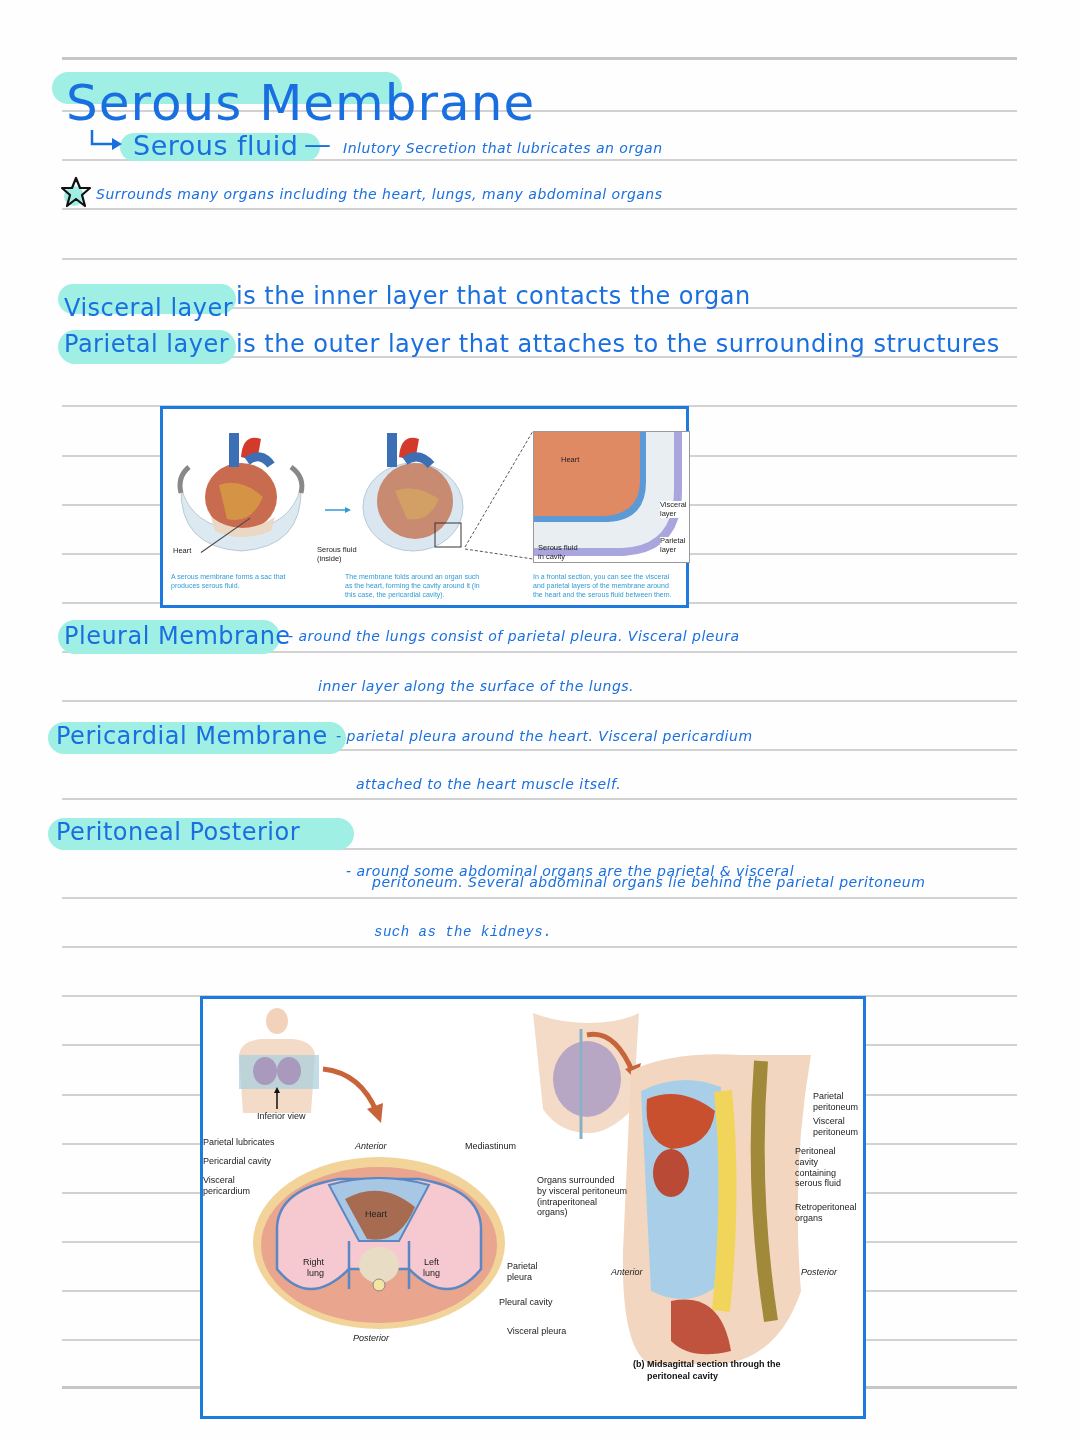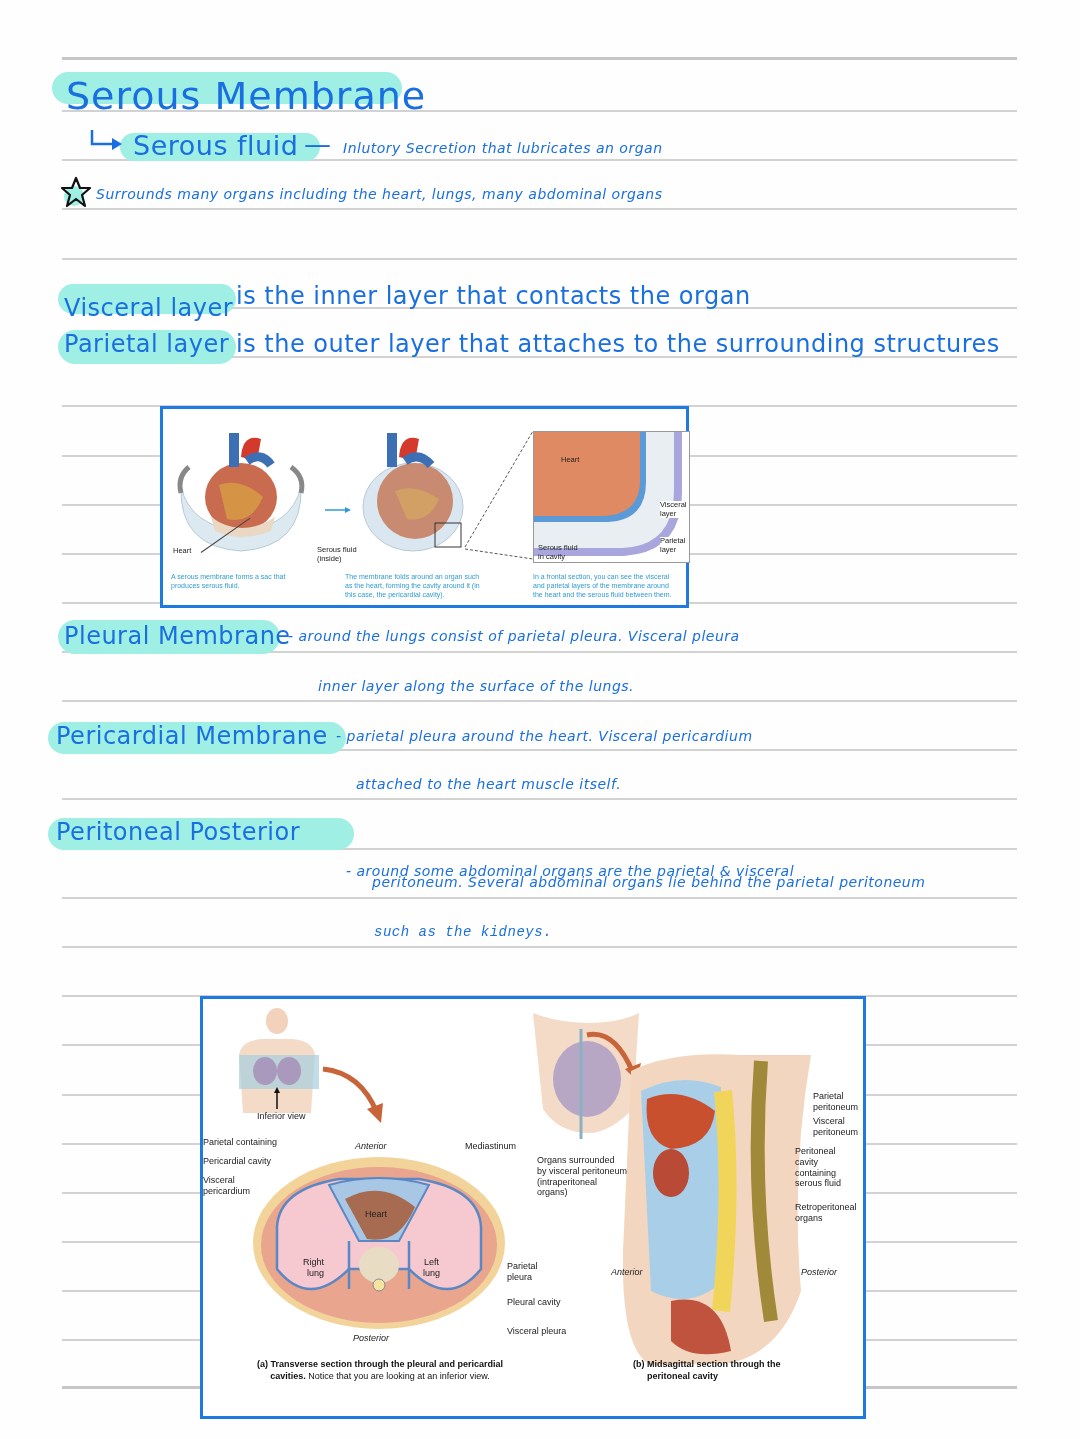--- a/index.html
+++ b/index.html
@@ -1,21 +1,21 @@
 <!DOCTYPE html>
 <html><head>
 <meta charset="utf-8">
 <style>
   html, body { margin:0; padding:0; background:#fefefe; }
   body { width:1080px; height:1439px; position:relative; overflow:hidden; font-family:"Liberation Sans", sans-serif; }
   .rule { position:absolute; left:62px; width:955px; height:2px; background:#d2d2d2; }
   .rule.heavy { height:3px; background:#c6c6c6; }
   .hl { position:absolute; background:#9fefe5; border-radius:18px; }
   .hw { position:absolute; color:#1a6fe0; font-family:"DejaVu Sans", sans-serif; white-space:nowrap; letter-spacing:0.5px; font-style:italic; transform-origin:left bottom; }
-  .title { font-size:38px; font-style:normal; letter-spacing:1px; }
+  .title { font-size:50px; font-style:normal; letter-spacing:1px; }
   .sub { font-size:27px; font-style:normal; }
   .body { font-size:14px; font-weight:300; }
   .term { font-size:24px; font-style:normal; }
   .star { position:absolute; left:60px; top:176px; width:32px; height:32px; }
   .fig { position:absolute; border:3px solid #1f7ae0; background:#fff; box-sizing:border-box; }
   .lbl { position:absolute; font-size:7.5px; color:#222; white-space:nowrap; line-height:1.15; }
   .cap { position:absolute; font-size:7px; color:#2f9bd3; line-height:1.3; }
   .lbl2 { position:absolute; font-size:9px; color:#222; white-space:nowrap; line-height:1.2; }
   .it { font-style:italic; }
   .capb { position:absolute; font-size:9px; color:#111; line-height:1.3; text-align:left; }
@@ -186,21 +186,21 @@
       <path d="M43 88 L46 82 L49 88 Z" fill="#111"></path>
   </svg>
   <div class="lbl2" style="left:54px; top:112px;">Inferior view</div>
   <svg style="position:absolute; left:118px; top:64px;" width="66" height="64">
     <path d="M2 6 Q40 10 56 50" stroke="#c8643a" stroke-width="5" fill="none"></path>
     <path d="M46 46 L60 60 L62 40 Z" fill="#c8643a"></path>
   </svg>
 
   <div class="lbl2 it" style="left:152px; top:142px;">Anterior</div>
   <div class="lbl2" style="left:230px; top:142px;margin-left:32px;">Mediastinum</div>
-  <div class="lbl2" style="left:0px; top:138px;">Parietal containing</div>
+  <div class="lbl2" style="left:0px; top:138px;">Parietal lubricates</div>
   <div class="lbl2" style="left:0px; top:157px;">Pericardial cavity</div>
   <div class="lbl2" style="left:0px; top:176px;">
     <div>Visceral</div>
     <div>pericardium</div>
   </div>
 
   <svg style="position:absolute; left:46px; top:150px;" width="260" height="184">
     <ellipse cx="130" cy="94" rx="126" ry="86" fill="#f2d49a"></ellipse>
     <ellipse cx="130" cy="96" rx="118" ry="78" fill="#e9a58e"></ellipse>
     <path d="M28 78 Q30 40 90 30 L170 30 Q230 40 232 78 L232 120 Q200 160 160 120 L100 120 Q60 160 28 120 Z" fill="#f5c9cf" stroke="#5b87c4" stroke-width="2.5"></path>
@@ -217,46 +217,42 @@
     <div>lung</div>
   </div>
   <div class="lbl2" style="left:220px; top:258px; text-align:center;">
     <div>Left</div>
     <div>lung</div>
   </div>
   <div class="lbl2" style="left:304px; top:262px;">
     <div>Parietal</div>
     <div>pleura</div>
   </div>
-  <div class="lbl2" style="left:304px; top:298px;">Pleural cavity</div>
+  <div class="lbl2" style="left:296px; top:298px;">Pleural cavity</div>
   <div class="lbl2" style="left:304px; top:327px;">Visceral pleura</div>
   <div class="lbl2 it" style="left:150px; top:334px;">Posterior</div>
 
-  <div class="capb" style="left:42px; top:360px; width:270px; text-align:center;">
-    <b>(a) Transverse section through the pleural and pericardial</b><br>
-    <b>cavities.</b><span> Notice that you are looking at an inferior view.</span>
-  </div>
 
   <svg style="position:absolute; left:326px; top:10px;" width="120" height="130">
     <path d="M4 4 Q30 14 60 14 Q90 14 110 4 L104 100 Q80 124 60 124 Q30 124 14 100 Z" fill="#f4dbc8"></path>
     <ellipse cx="58" cy="70" rx="34" ry="38" fill="#a79ac4" opacity="0.8"></ellipse>
     <line x1="52" y1="20" x2="52" y2="130" stroke="#8ab0c4" stroke-width="3"></line>
     <path d="M58 26 Q86 20 104 64" stroke="#c8643a" stroke-width="5" fill="none"></path>
     <path d="M96 60 L108 72 L112 54 Z" fill="#c8643a"></path>
   </svg>
   <svg style="position:absolute; left:408px; top:52px;" width="210" height="320">
     <path d="M20 20 Q60 0 130 4 L200 4 Q180 120 190 240 Q170 300 120 312 L40 314 Q10 300 12 200 Z" fill="#f3d6bf"></path>
     <path d="M30 40 Q70 20 110 36 L112 230 Q80 260 40 240 Z" fill="#a9cfe8"></path>
     <path d="M36 48 Q70 34 104 60 Q100 96 60 98 Q32 90 36 48 Z" fill="#c9502e"></path>
     <ellipse cx="60" cy="122" rx="18" ry="24" fill="#b84a36"></ellipse>
     <path d="M112 40 Q122 140 110 260" stroke="#f1d55a" stroke-width="18" fill="none"></path>
     <path d="M150 10 Q140 140 160 270" stroke="#a08a3a" stroke-width="14" fill="none"></path>
     <path d="M60 250 Q110 240 120 300 Q80 310 60 290 Z" fill="#c0533e"></path>
   </svg>
-  <div class="lbl2" style="left:334px; top:156px;">
+  <div class="lbl2" style="left:334px; top:176px;">
     <div>Organs surrounded</div>
     <div>by visceral peritoneum</div>
     <div>(intraperitoneal</div>
     <div>organs)</div>
   </div>
   <div class="lbl2" style="left:610px; top:92px;">
     <div>Parietal</div>
     <div>peritoneum</div>
   </div>
   <div class="lbl2" style="left:610px; top:117px;">

